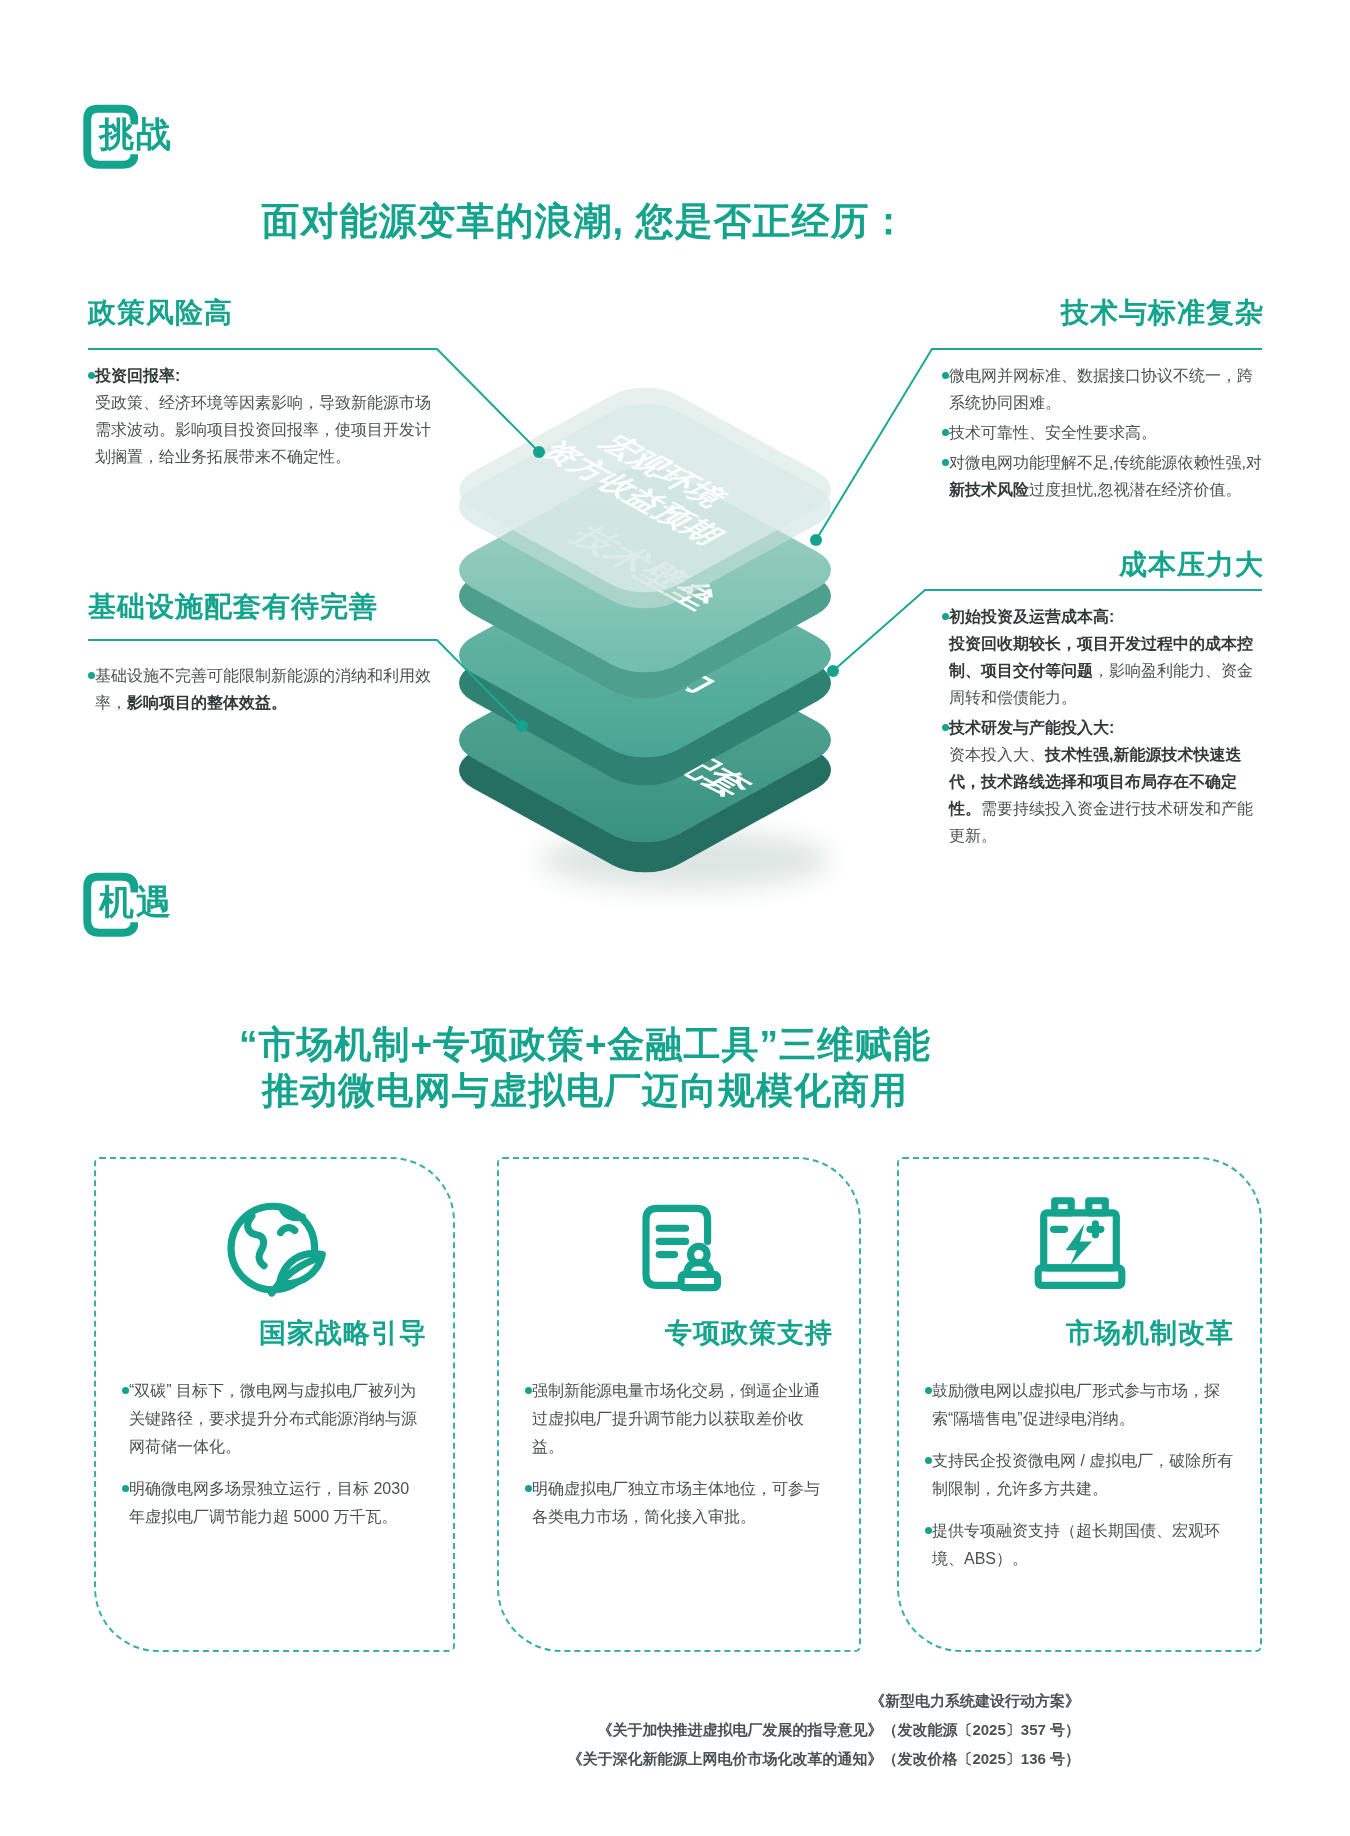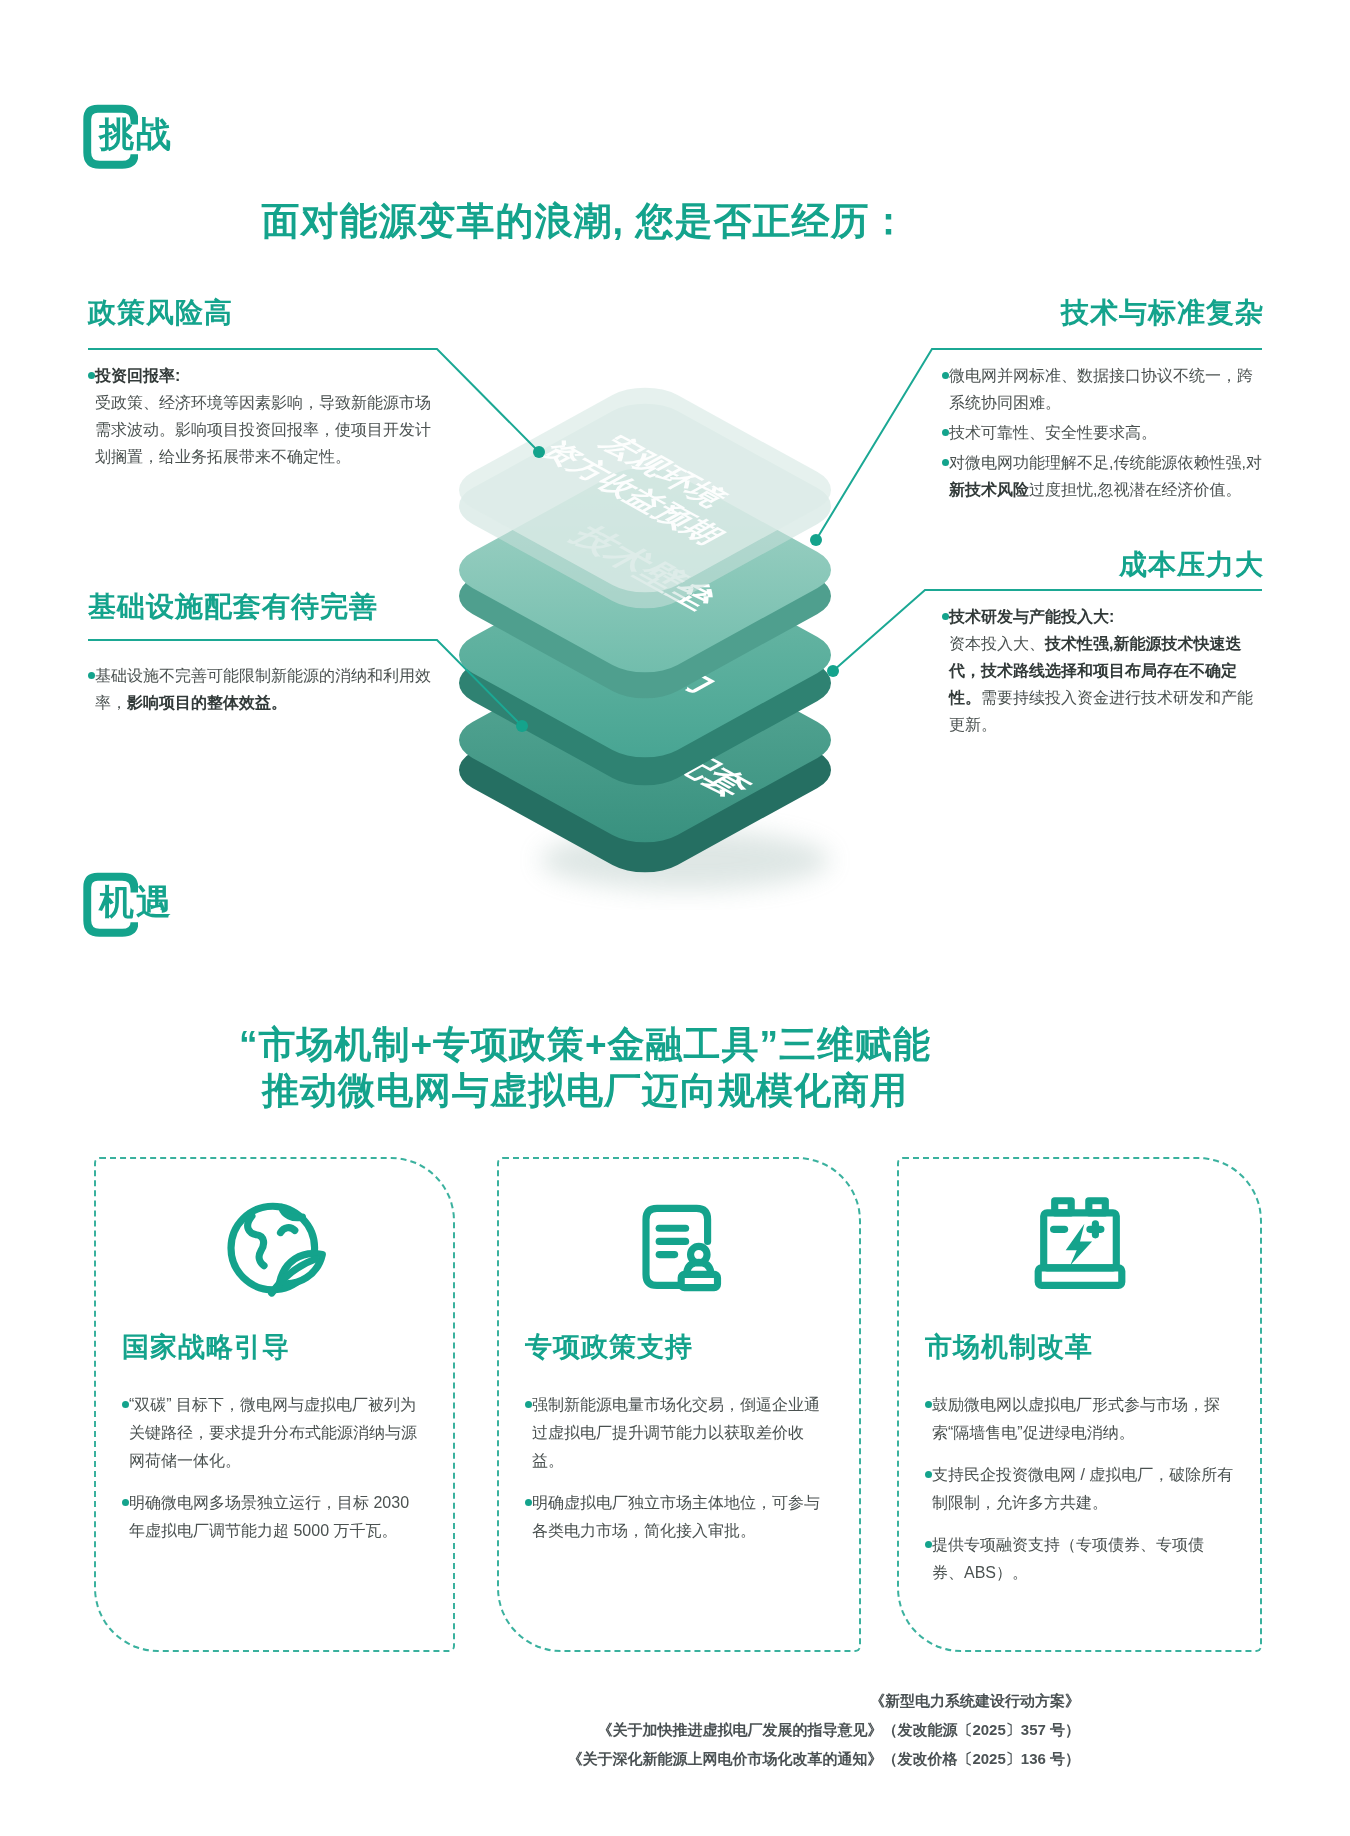--- a/index.html
+++ b/index.html
@@ -32,21 +32,21 @@
 
   
   .overlay-svg, .stack-svg{ position:absolute; pointer-events:none; }
   .overlay-svg{ left:0; top:0; }
   .stack-svg{ left:410px; top:320px; }
   .stack-label{ font-weight:700; fill:#ffffff; }
 
   
   .card{ position:absolute; top:1157px; height:495px; border:2px dashed #3ab19e; border-radius:6px 64px 6px 64px; padding:34px 26px 0 26px; background:#ffffff; }
   .card-icon{ width:110px; height:110px; margin:0 auto; }
-  .card-title{ margin-top:26px; text-align:left; font-size:27px; font-weight:700; color:var(--teal); letter-spacing:1px; }
+  .card-title{ margin-top:12px; text-align:right; font-size:27px; font-weight:700; color:var(--teal); letter-spacing:1px; }
   .card-body{ margin-top:26px; }
   .card .bullet{ margin-bottom:14px; }
   .card .btext{ line-height:28px; }
 
   
   .citations{ position:absolute; top:1686px; left:500px; width:580px; text-align:right; }
   .citation-line{ font-size:15px; line-height:29px; color:#4b5254; font-weight:600; }
 </style>
 </head>
 <body>
@@ -162,20 +162,24 @@
           <div class="btext"><span>基础设施不完善可能限制新能源的消纳和利用效率，</span><b>影响项目的整体效益。</b></div>
         </div>
       </div>
   </section>
 
   <section class="q right" style="left:942px; top:546px; width:322px;">
     <h2 class="q-h">成本压力大</h2>
     <div class="q-body" style="margin-top:19px;">
         <div class="bullet">
           <span class="marker"></span>
+          <div class="btext"><b>初始投资及运营成本高:</b><br><b>投资回收期较长，项目开发过程中的成本控制、项目交付等问题</b><span>，影响盈利能力、资金周转和偿债能力。</span></div>
+        </div>
+        <div class="bullet">
+          <span class="marker"></span>
           <div class="btext"><b>技术研发与产能投入大:</b><br><span>资本投入大、</span><b>技术性强,新能源技术快速迭代，技术路线选择和项目布局存在不确定性。</b><span>需要持续投入资金进行技术研发和产能更新。</span></div>
         </div>
       </div>
   </section>
 
   <div class="badge" style="left:82px; top:866px;">
     <svg width="56" height="74" viewBox="0 0 64 84">
       <path d="M60 30 V26 Q60 12 46 12 H18 Q6 12 6 24 V62 Q6 76 20 76 H46 Q60 76 60 64" fill="none" stroke="#14a38c" stroke-width="9"></path>
     </svg>
     <span class="badge-label">机遇</span>
@@ -256,21 +260,21 @@
         <div class="bullet">
           <span class="marker"></span>
           <div class="btext"><span>鼓励微电网以虚拟电厂形式参与市场，探索“隔墙售电”促进绿电消纳。</span></div>
         </div>
         <div class="bullet">
           <span class="marker"></span>
           <div class="btext"><span>支持民企投资微电网 / 虚拟电厂，破除所有制限制，允许多方共建。</span></div>
         </div>
         <div class="bullet">
           <span class="marker"></span>
-          <div class="btext"><span>提供专项融资支持（专项债券、专项债券、ABS）。</span></div>
+          <div class="btext"><span>提供专项融资支持（超长期国债、宏观环境、ABS）。</span></div>
         </div>
       </div>
   </div>
 
   <div class="citations">
     <div class="citation-line">《新型电力系统建设行动方案》</div>
     <div class="citation-line">《关于加快推进虚拟电厂发展的指导意见》（发改能源〔2025〕357 号）</div>
     <div class="citation-line">《关于深化新能源上网电价市场化改革的通知》（发改价格〔2025〕136 号）</div>
   </div>
 

